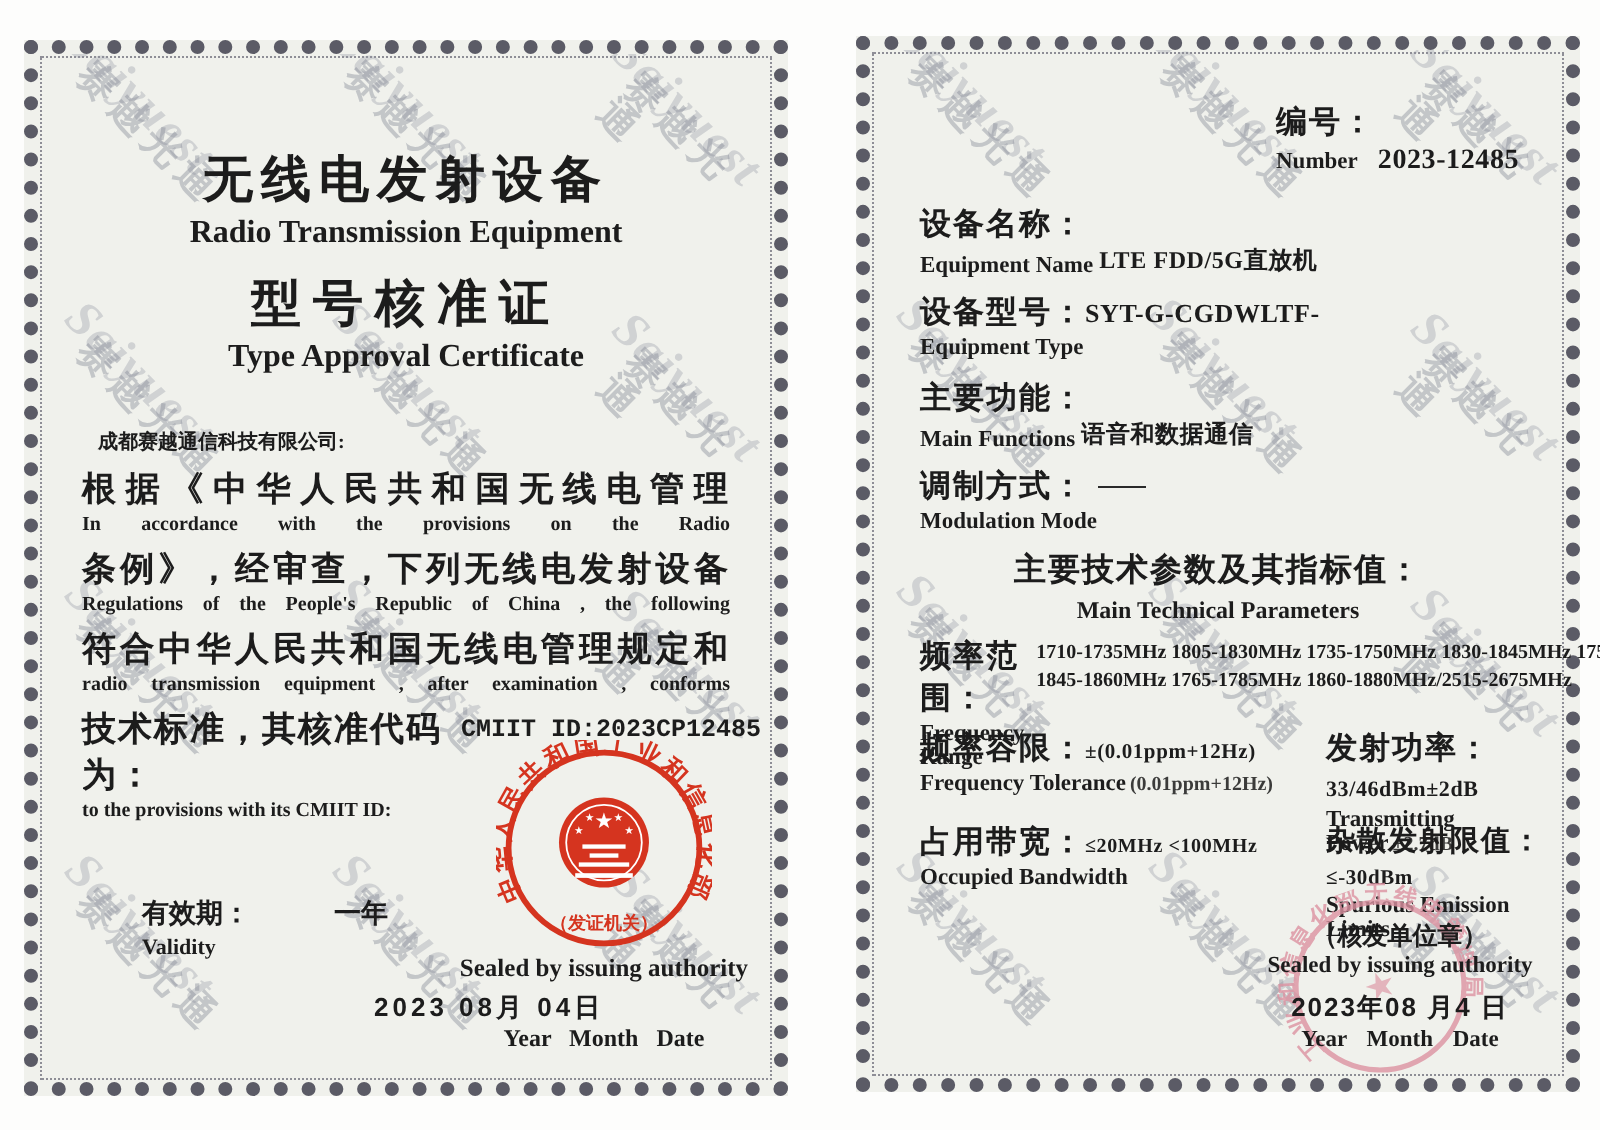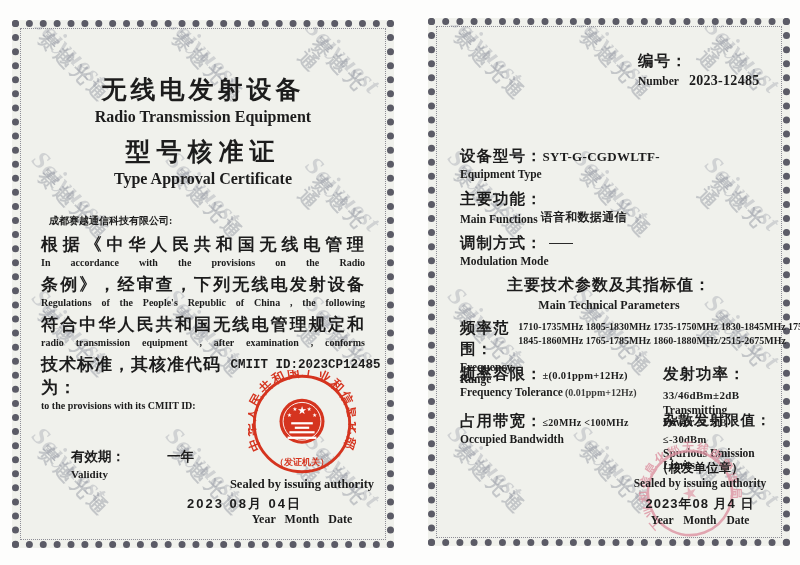--- a/index.html
+++ b/index.html
@@ -233,20 +233,24 @@
           <span class="wm-cn">赛越光通</span>
         </div>
     </div>
 
     <div class="inner">
       <div class="rf num-block">
         <div class="lab-cn">编号：</div>
         <div class="lab-en"><span>Number</span><span class="val">2023-12485</span></div>
       </div>
 
+      <div class="rf" style="top:77px">
+        <div class="lab-cn">设备名称：</div>
+        <div class="lab-en"><span>Equipment Name</span><span class="val inline-val">LTE FDD/5G直放机</span></div>
+      </div>
 
       <div class="rf" style="top:121px">
         <div class="lab-cn"><span>设备型号：</span><span class="val" style="font-size:13px">SYT-G-CGDWLTF-</span></div>
         <div class="lab-en">Equipment Type</div>
       </div>
 
       <div class="rf" style="top:164px">
         <div class="lab-cn">主要功能：</div>
         <div class="lab-en"><span>Main Functions</span><span class="val inline-val">语音和数据通信</span></div>
       </div>

